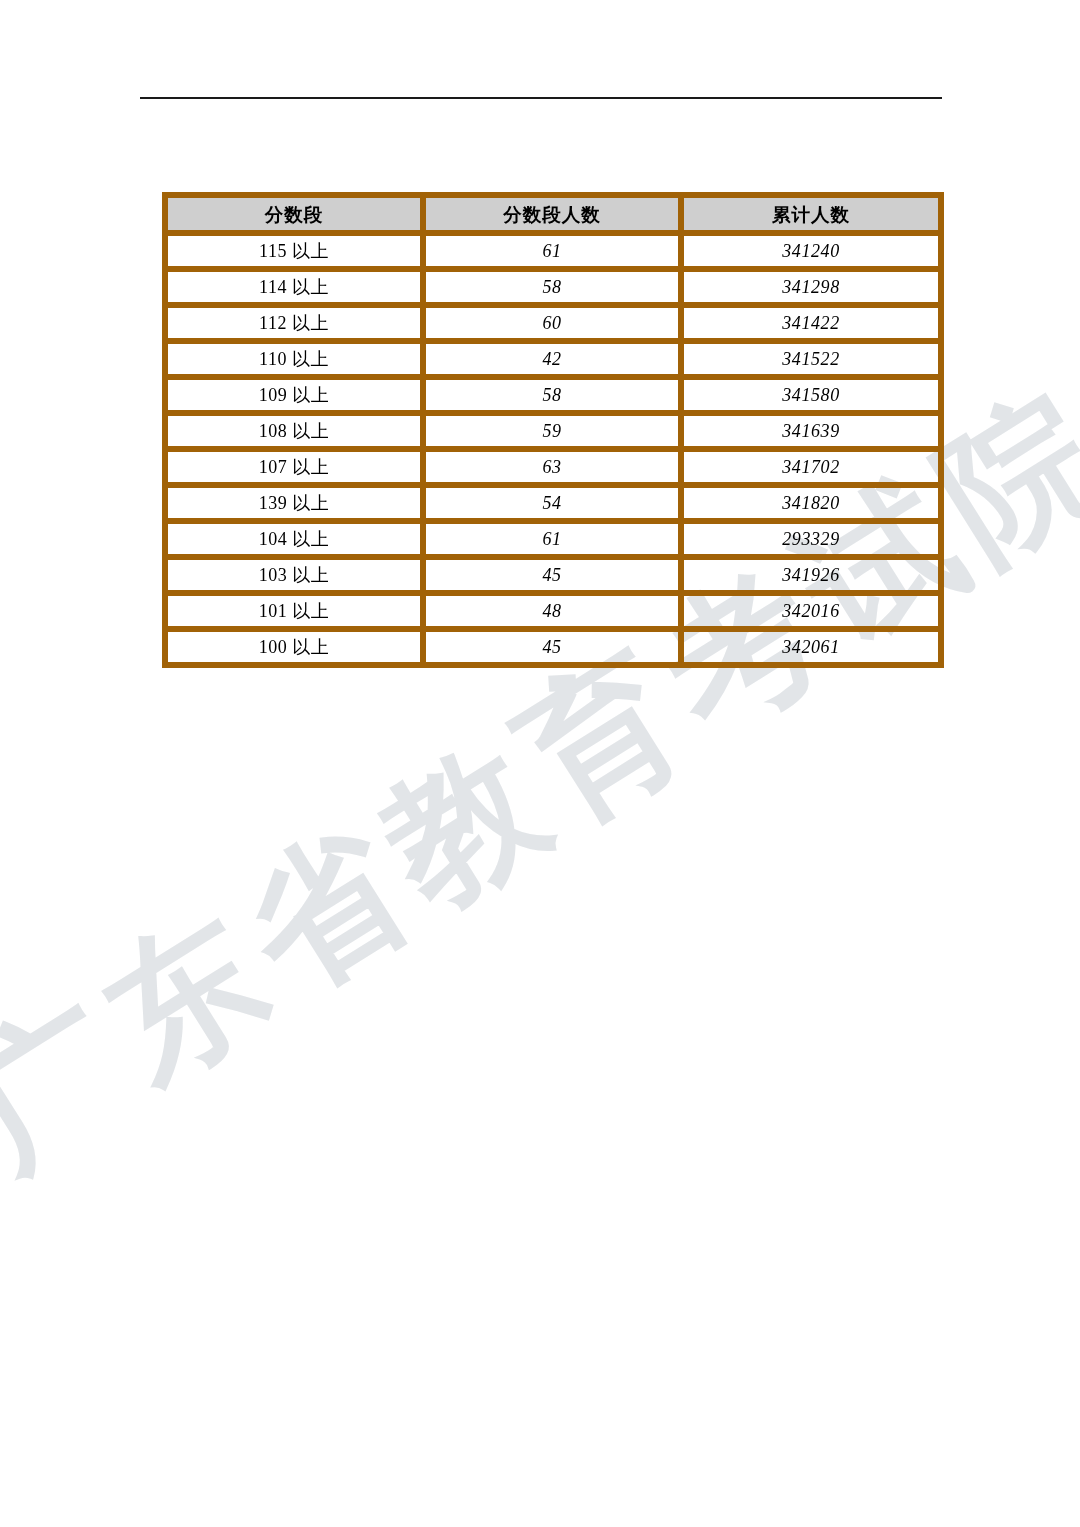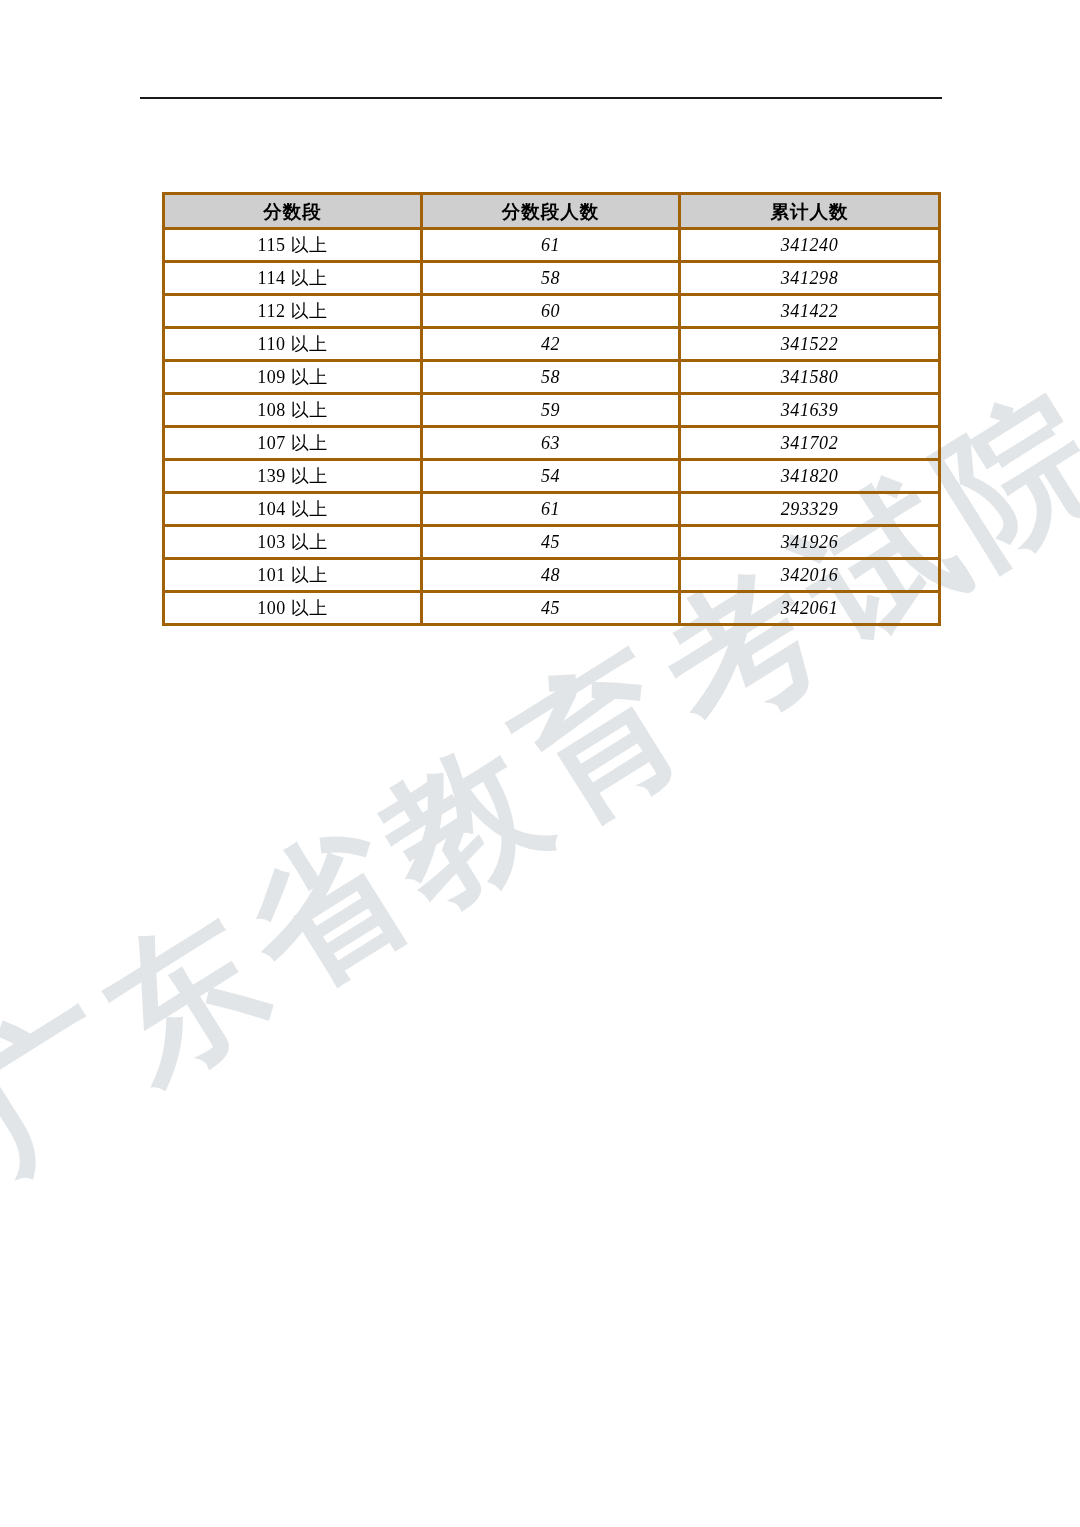--- a/index.html
+++ b/index.html
@@ -64,21 +64,21 @@
     width: 776px;
     table-layout: fixed;
     background: transparent;
   }
   table.score-table col.c1 { width: 258px; }
   table.score-table col.c2 { width: 258px; }
   table.score-table col.c3 { width: 260px; }
 
   table.score-table th,
   table.score-table td {
-    border: 3px solid #a16207;
+    border: 6px solid #a16207;
     text-align: center;
     vertical-align: middle;
     padding: 0;
     height: 30px;
     font-size: 18px;
     font-family: "Liberation Serif", "DejaVu Serif", serif;
   }
   table.score-table th {
     background: #cfcfcf;
     font-weight: 700;

